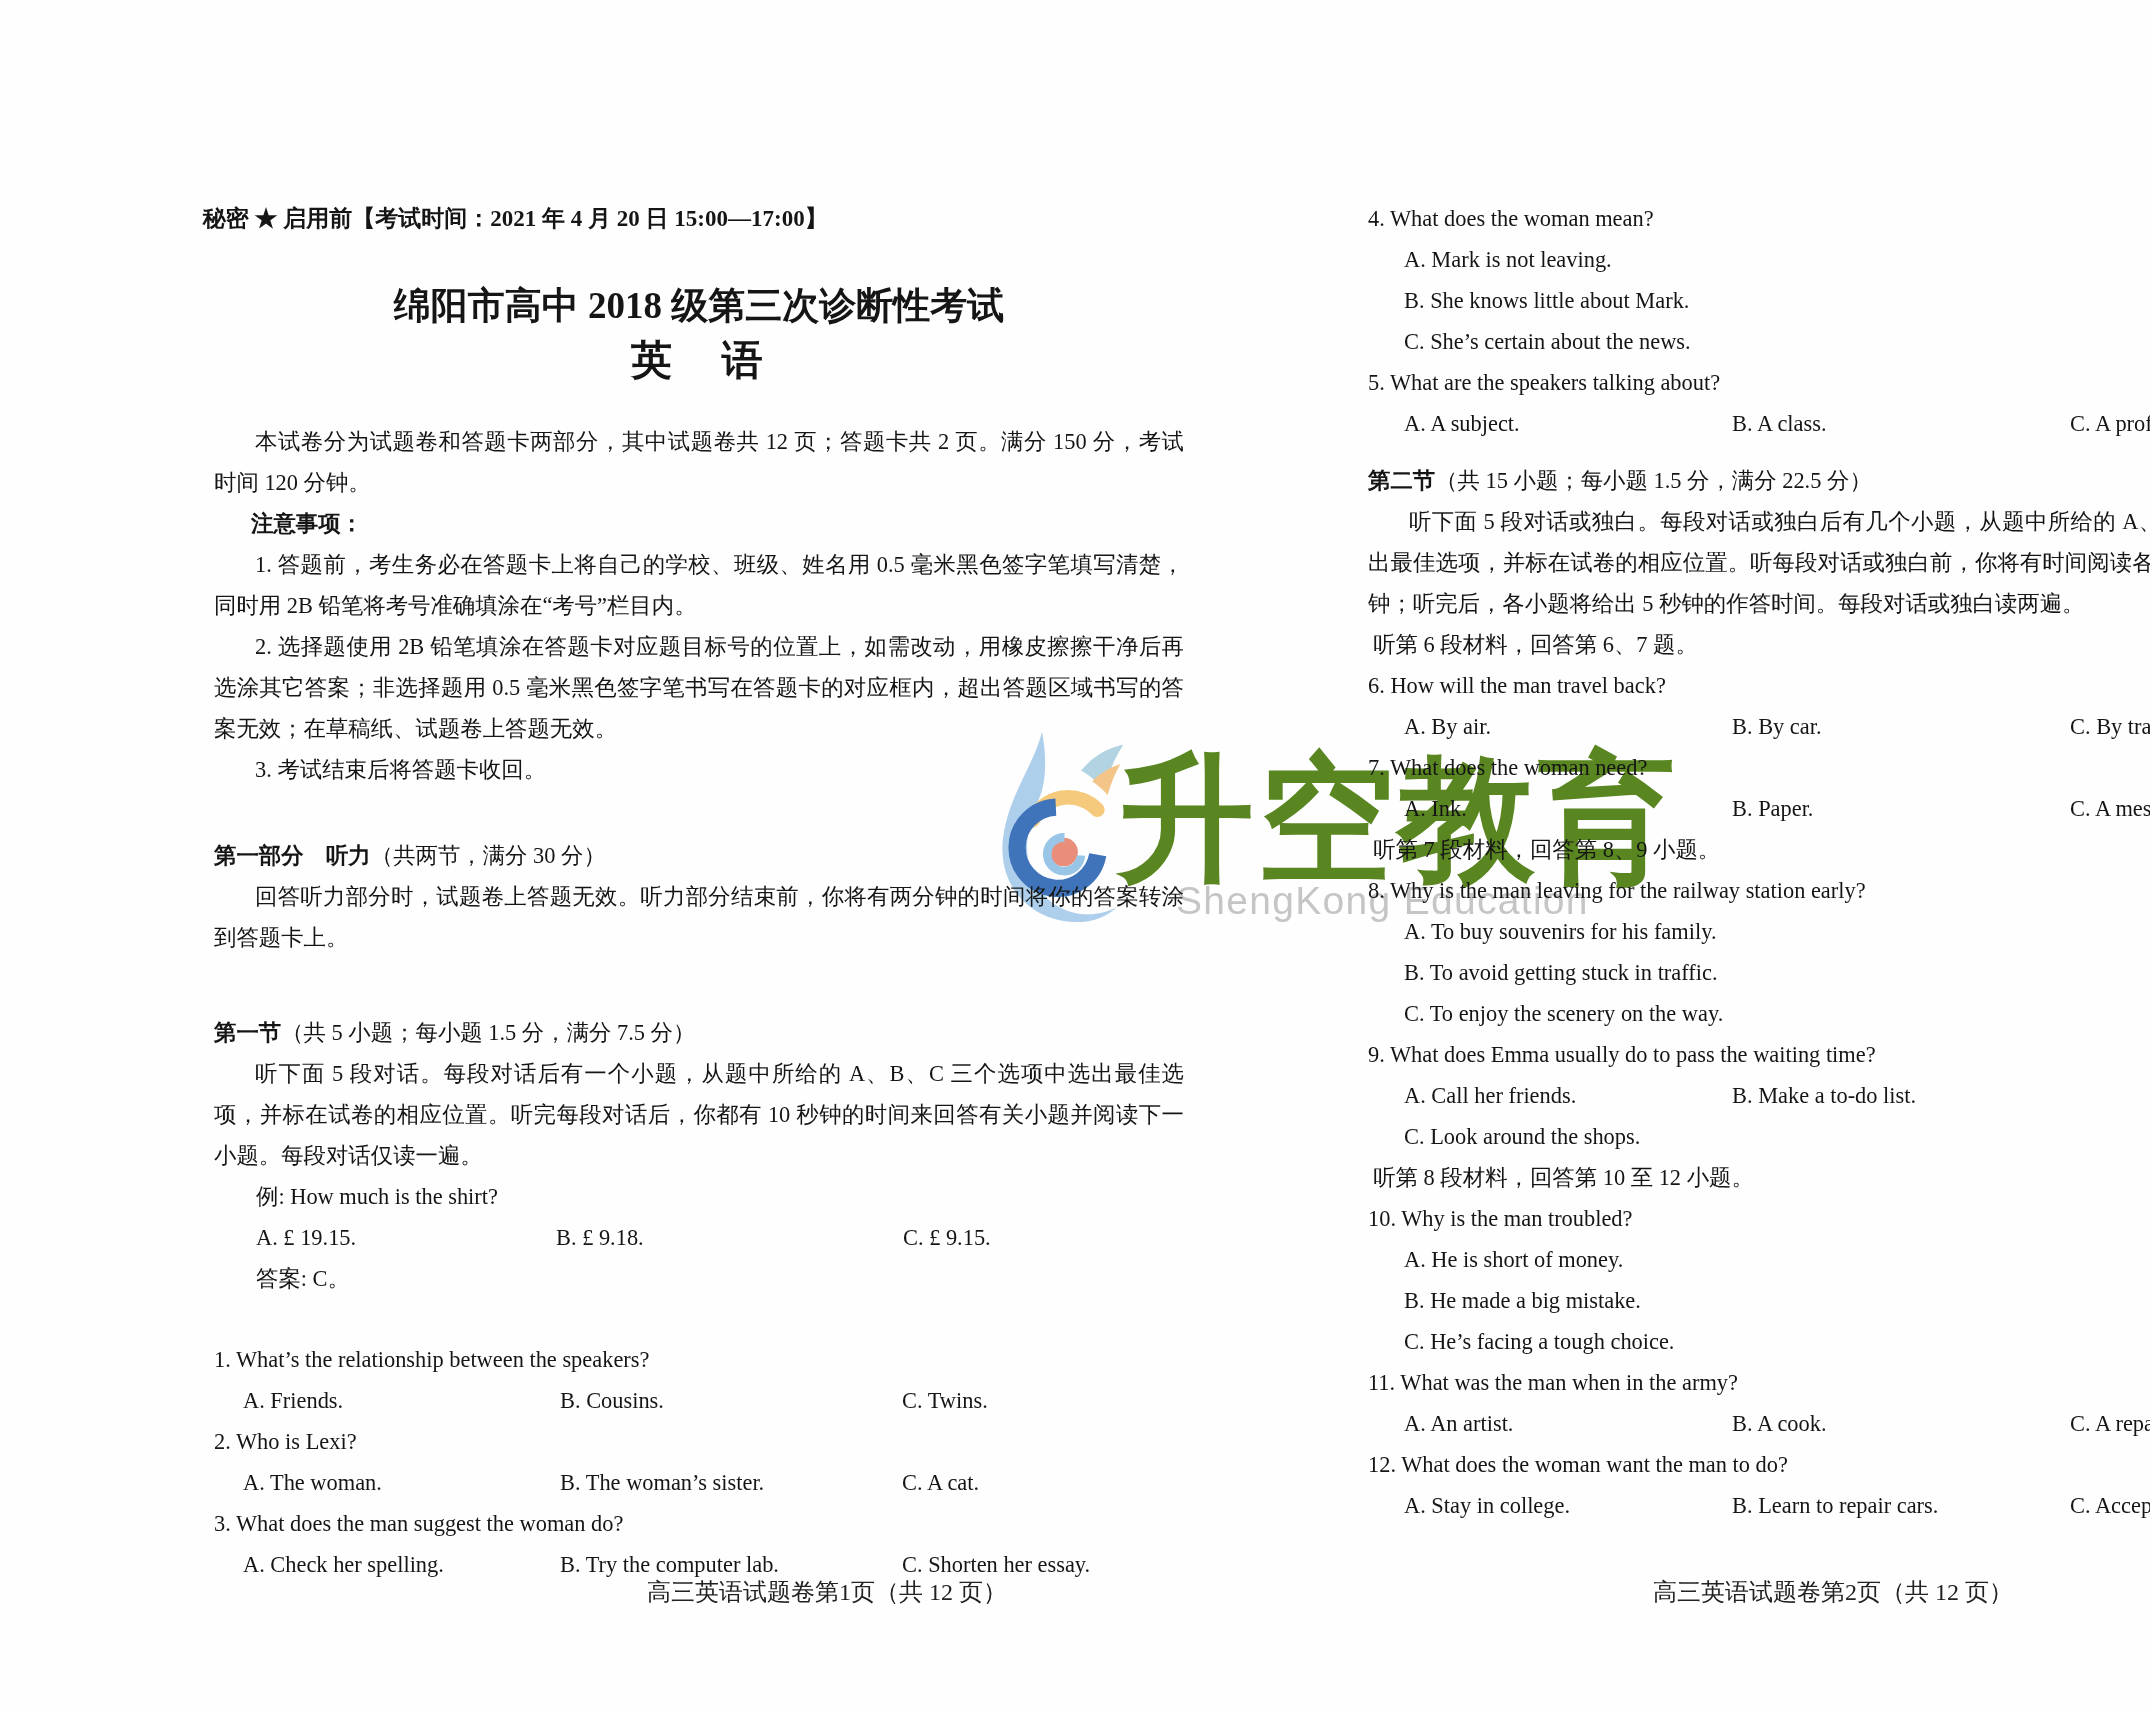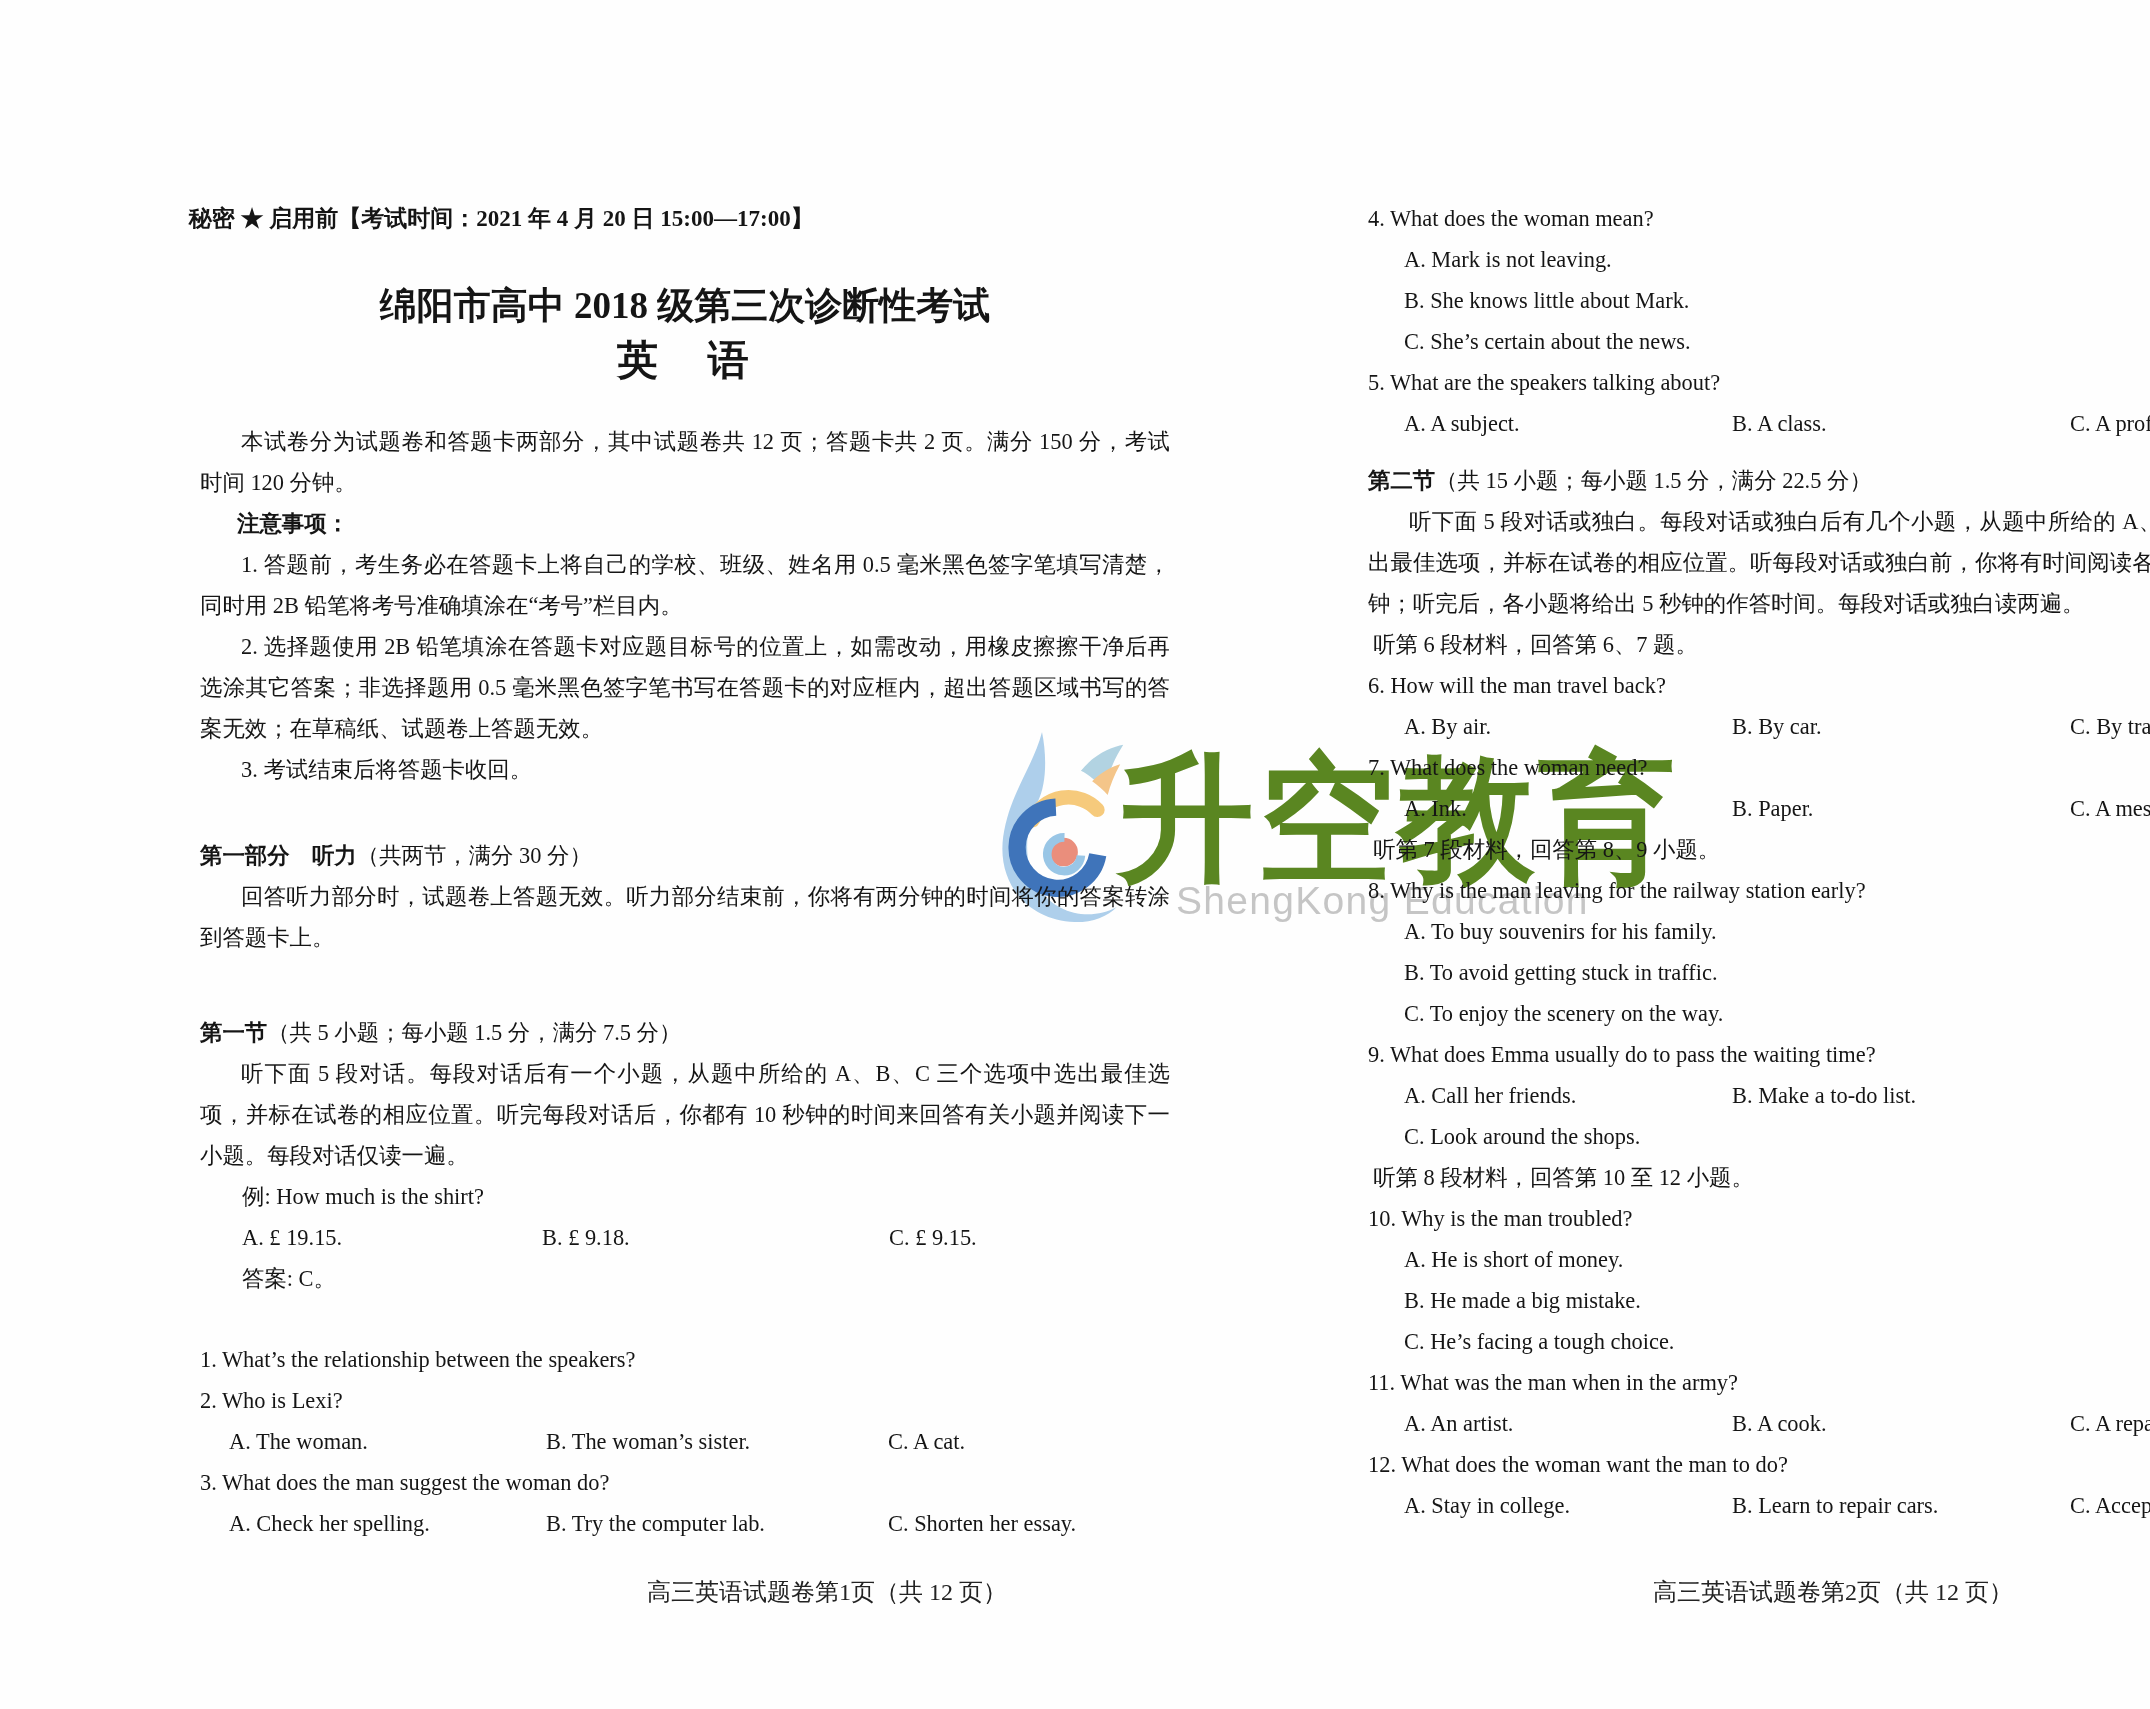--- a/index.html
+++ b/index.html
@@ -6,21 +6,21 @@
   body { background:#ffffff; }
   .page {
     position:relative;
     width:2482px; height:1709px;
     background:#fefefe;
     overflow:hidden;
     font-family:"Liberation Serif", serif;
     color:#151515;
   }
   .col { position:absolute; font-size:22.4px; line-height:41px; }
-  .col-left  { left:200px;  top:198px; width:970px; }
+  .col-left  { left:214px;  top:198px; width:970px; }
   .col-right { left:1368px; top:198px; width:989px; }
 
   .header-line { font-weight:bold; font-size:23px; margin-left:-11.2px; white-space:nowrap; }
   .doc-title   { font-weight:bold; font-size:37px; line-height:47px; text-align:center; margin-top:43px; }
   .doc-subject { font-weight:bold; font-size:41px; line-height:56px; text-align:center; letter-spacing:4.3px; margin-top:2.6px; }
 
   .para { text-align:justify; text-indent:41px; }
   .intro { margin-top:33px; }
   .notice-title { font-weight:bold; padding-left:37px;font-family:Liberation Serif, serif; }
   .sec-head .t { font-weight:bold; }
@@ -105,20 +105,25 @@
       <div class="opts row-x">
         <span>A. £ 19.15.</span>
         <span>B. £ 9.18.</span>
         <span>C. £ 9.15.</span>
       </div>
       <div class="ex-line">答案: C。</div>
     </div>
 
     <div class="q1block">
       <div class="q-stem">1. What’s the relationship between the speakers?</div>
+      <div class="opts row-l">
+        <span>A. Friends.</span>
+        <span>B. Cousins.</span>
+        <span>C. Twins.</span>
+      </div>
     </div>
     <div>
       <div class="q-stem">2. Who is Lexi?</div>
       <div class="opts row-l">
         <span>A. The woman.</span>
         <span>B. The woman’s sister.</span>
         <span>C. A cat.</span>
       </div>
     </div>
     <div>

